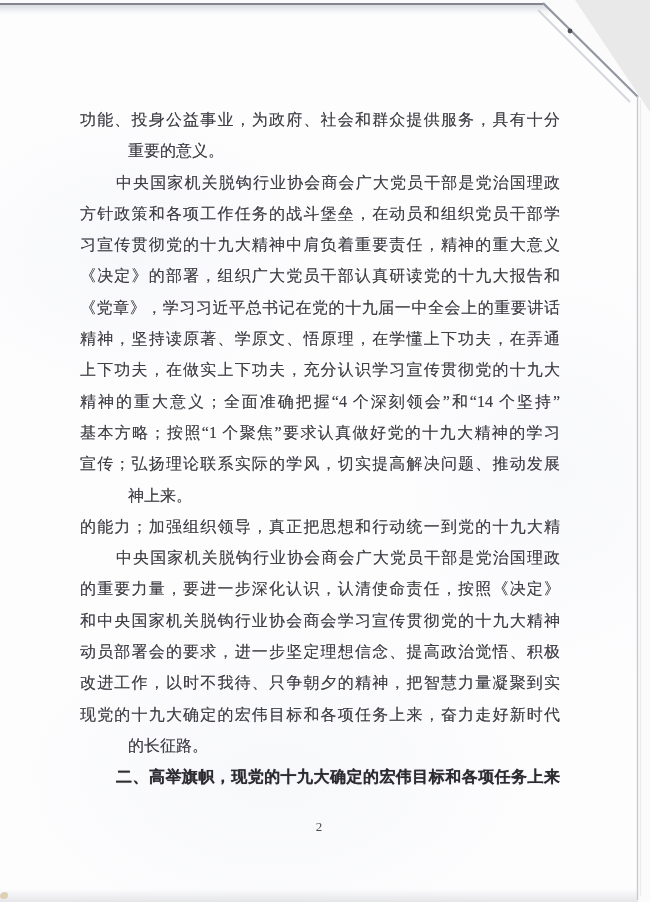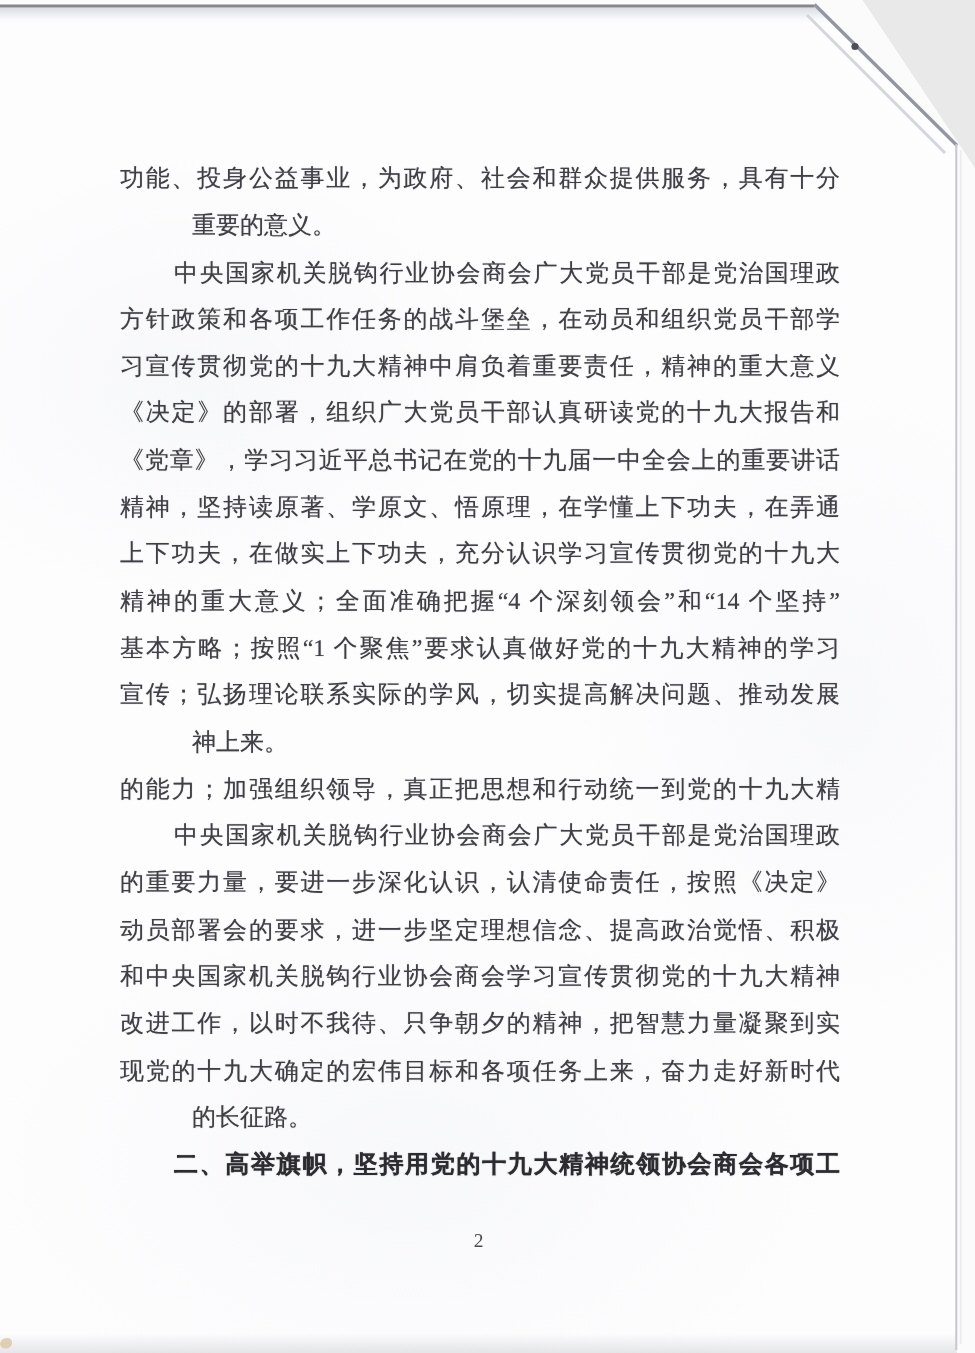--- a/index.html
+++ b/index.html
@@ -91,26 +91,26 @@
         <div class="line">《党章》，学习习近平总书记在党的十九届一中全会上的重要讲话</div>
         <div class="line">精神，坚持读原著、学原文、悟原理，在学懂上下功夫，在弄通</div>
         <div class="line">上下功夫，在做实上下功夫，充分认识学习宣传贯彻党的十九大</div>
         <div class="line">精神的重大意义；全面准确把握“4 个深刻领会”和“14 个坚持”</div>
         <div class="line">基本方略；按照“1 个聚焦”要求认真做好党的十九大精神的学习</div>
         <div class="line">宣传；弘扬理论联系实际的学风，切实提高解决问题、推动发展</div>
         <div class="line end">神上来。</div>
         <div class="line">的能力；加强组织领导，真正把思想和行动统一到党的十九大精</div>
         <div class="line indent">中央国家机关脱钩行业协会商会广大党员干部是党治国理政</div>
         <div class="line">的重要力量，要进一步深化认识，认清使命责任，按照《决定》</div>
+        <div class="line">和中央国家机关脱钩行业协会商会学习宣传贯彻党的十九大精神</div>
         <div class="line">动员部署会的要求，进一步坚定理想信念、提高政治觉悟、积极</div>
-        <div class="line">和中央国家机关脱钩行业协会商会学习宣传贯彻党的十九大精神</div>
         <div class="line">改进工作，以时不我待、只争朝夕的精神，把智慧力量凝聚到实</div>
         <div class="line">现党的十九大确定的宏伟目标和各项任务上来，奋力走好新时代</div>
         <div class="line end">的长征路。</div>
-        <div class="line indent bold">二、高举旗帜，坚持用党的十九大精神统领协会商会各项工</div>
+        <div class="line indent bold">二、高举旗帜，现党的十九大确定的宏伟目标和各项任务上来</div>
       </div>
 
     <div class="page-num">2</div>
 
     <div class="bottom-shade"></div>
     <div class="speck"></div>
   </div>
 
   <svg class="edges" width="650" height="902">
     <line x1="0" y1="4" x2="543" y2="4" stroke="#85858e" stroke-width="2"></line>

